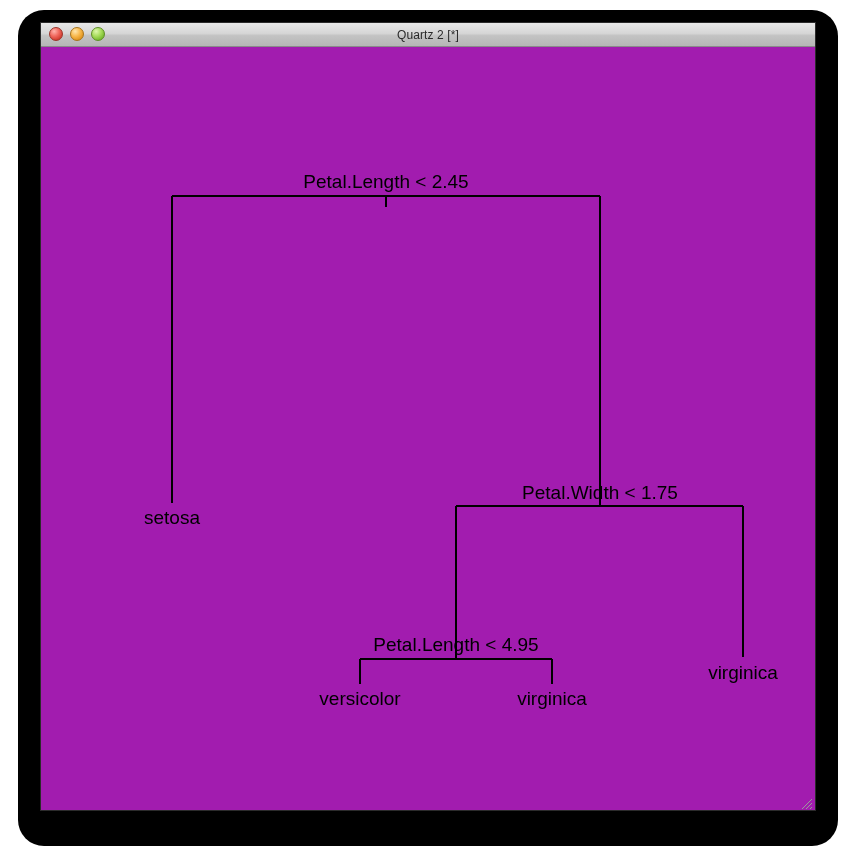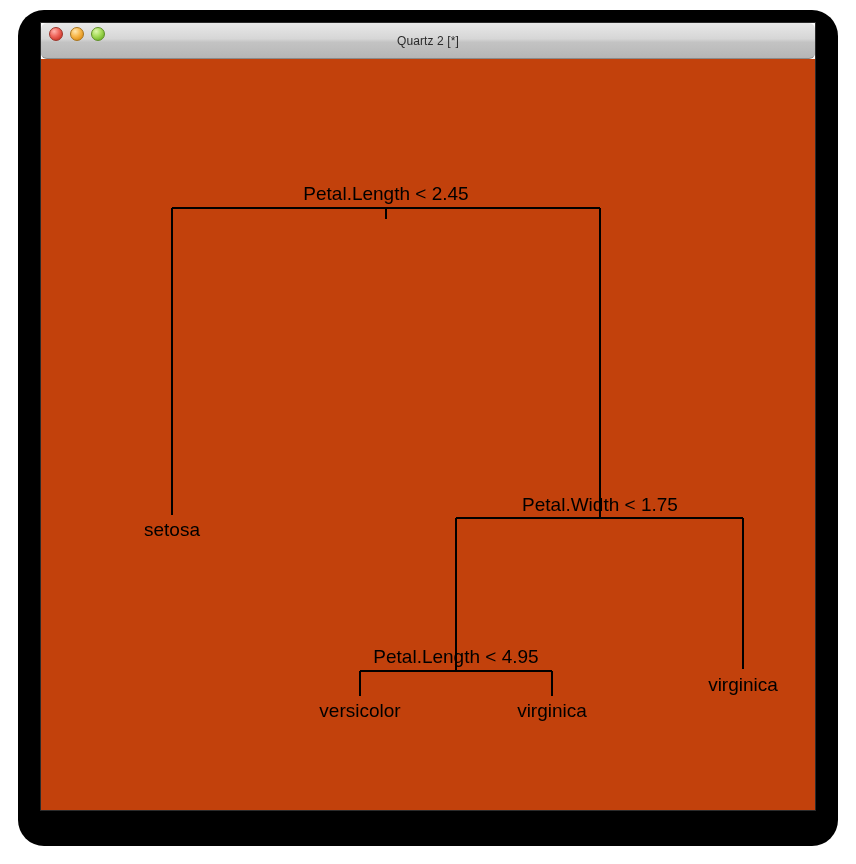--- a/index.html
+++ b/index.html
@@ -39,27 +39,26 @@
     height: 789px;
     background: #ffffff;
     overflow: hidden;
     border: 1px solid #2b2b2b;
     box-sizing: border-box;
   }
 
   
   #titlebar {
     position: relative;
-    height: 36px;
+    height: 24px;
     background: linear-gradient(to bottom, #e8e8e8 0%, #d6d6d6 45%, #c3c3c3 55%, #b6b6b6 100%);
     border-bottom: 1px solid #8a8a8a;
     box-sizing: border-box;
     display: flex;
     align-items: center;
-    border-radius: 6px;
   }
 
   #traffic-lights {
     position: absolute;
     left: 8px;
     top: 4px;
     display: flex;
     gap: 7px;
   }
 
@@ -89,21 +88,21 @@
     color: #2a2a2a;
     letter-spacing: 0.1px;
     user-select: none;
   }
 
   
   #canvas-area {
     position: relative;
     width: 100%;
     height: 765px;
-    background: #c2410c;
+    background: #a21caf;
   }
 
   #plot-svg {
     position: absolute;
     left: 0;
     top: 0;
   }
 
   .tree-label {
     font-family: "Liberation Sans", sans-serif;

